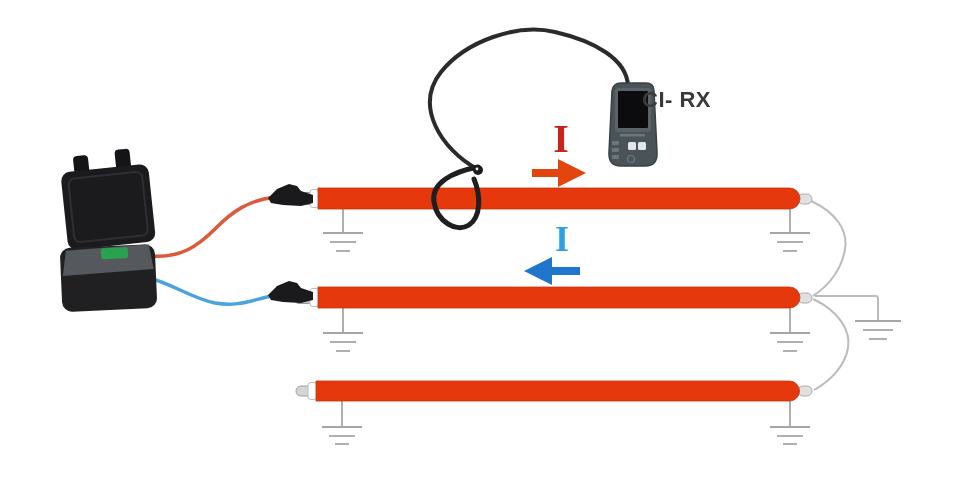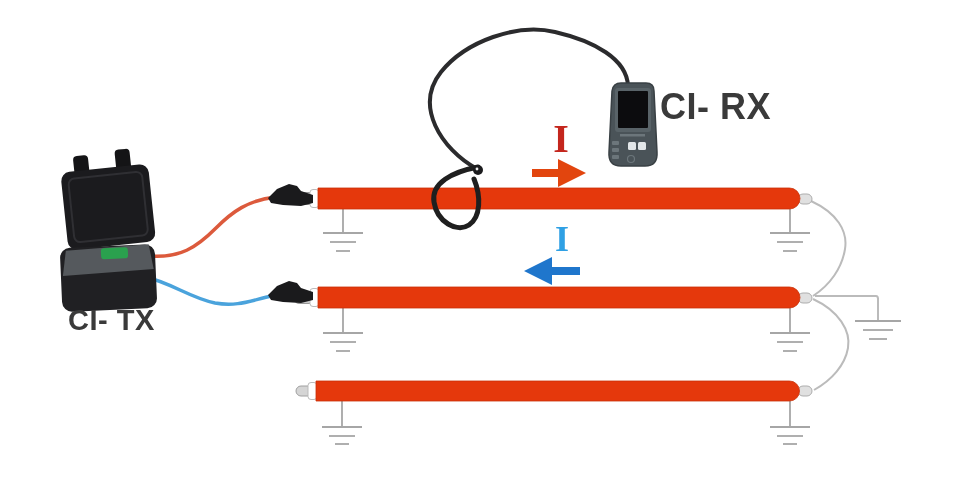--- a/index.html
+++ b/index.html
@@ -2,21 +2,21 @@
 <html><head>
 <meta charset="utf-8">
 <style>
   html,body { margin:0; padding:0; background:#ffffff; }
   #stage { position:relative; width:967px; height:481px; background:#ffffff; overflow:hidden;
            font-family:"Liberation Sans", sans-serif; }
   svg { position:absolute; left:0; top:0; }
   .label { position:absolute; font-family:"Liberation Sans", sans-serif; font-weight:bold;
            color:#3A3A3A; line-height:1; white-space:pre; }
   #label-tx { left:68px; top:306px; font-size:29px; letter-spacing:0.5px; }
-  #label-rx { left:660px; top:89px; font-size:36px; letter-spacing:0.5px; }
+  #label-rx { left:642px; top:89px; font-size:22px; letter-spacing:0.5px; }
   .current-i { position:absolute; font-family:"Liberation Serif", serif; font-weight:bold;
                line-height:1; width:28px; text-align:center; }
   #current-i-red  { left:547px; top:119px; font-size:40px; color:#C4261D; }
   #current-i-blue { left:548px; top:221px; font-size:36px; color:#2FA0E4; }
   .cable-body { stroke:#C93107; stroke-width:0.8; }
   .ground line { stroke-linecap:butt; }
 </style>
 </head>
 <body>
 
@@ -149,17 +149,16 @@
     </g>
     <rect x="628" y="142" width="8" height="8" rx="1.5" fill="#E2E6E8"></rect>
     <rect x="638" y="142" width="8" height="8" rx="1.5" fill="#E2E6E8"></rect>
     <circle cx="631" cy="159" r="3.5" fill="none" stroke="#6C767B" stroke-width="1.2"></circle>
   </g>
 
   <path fill="#E2450E" d="M532,169 L558,169 L558,159 L586,173 L558,187 L558,177 L532,177 Z"></path>
   <path fill="#1F76CC" d="M580,267 L552,267 L552,257 L524,271 L552,285 L552,275 L580,275 Z"></path>
 </svg>
 
-  <div class="label" id="label-tx">CI- TX</div>
   <div class="label" id="label-rx">CI- RX</div>
   <div class="current-i" id="current-i-red">I</div>
   <div class="current-i" id="current-i-blue">I</div>
 </div>
 
 </body></html>

